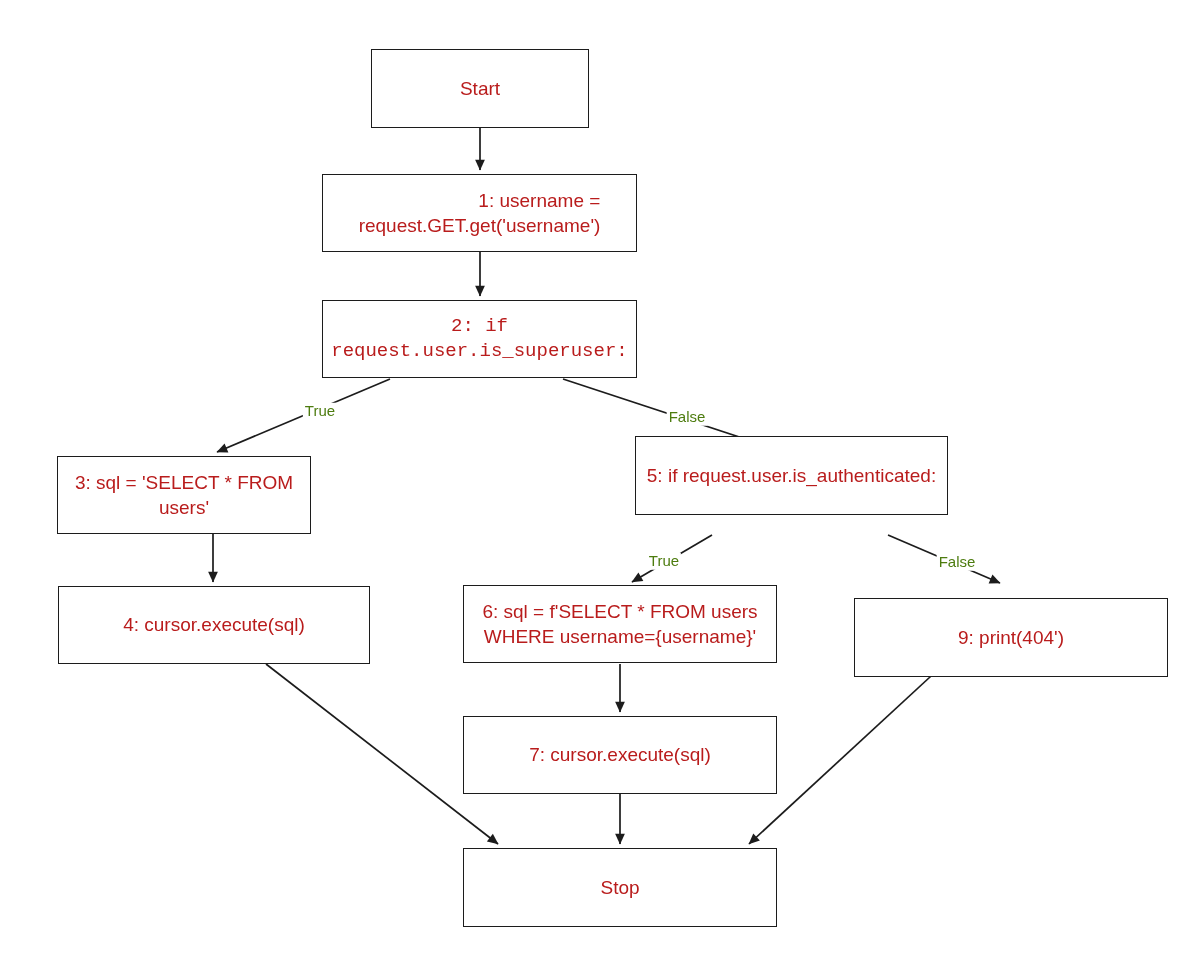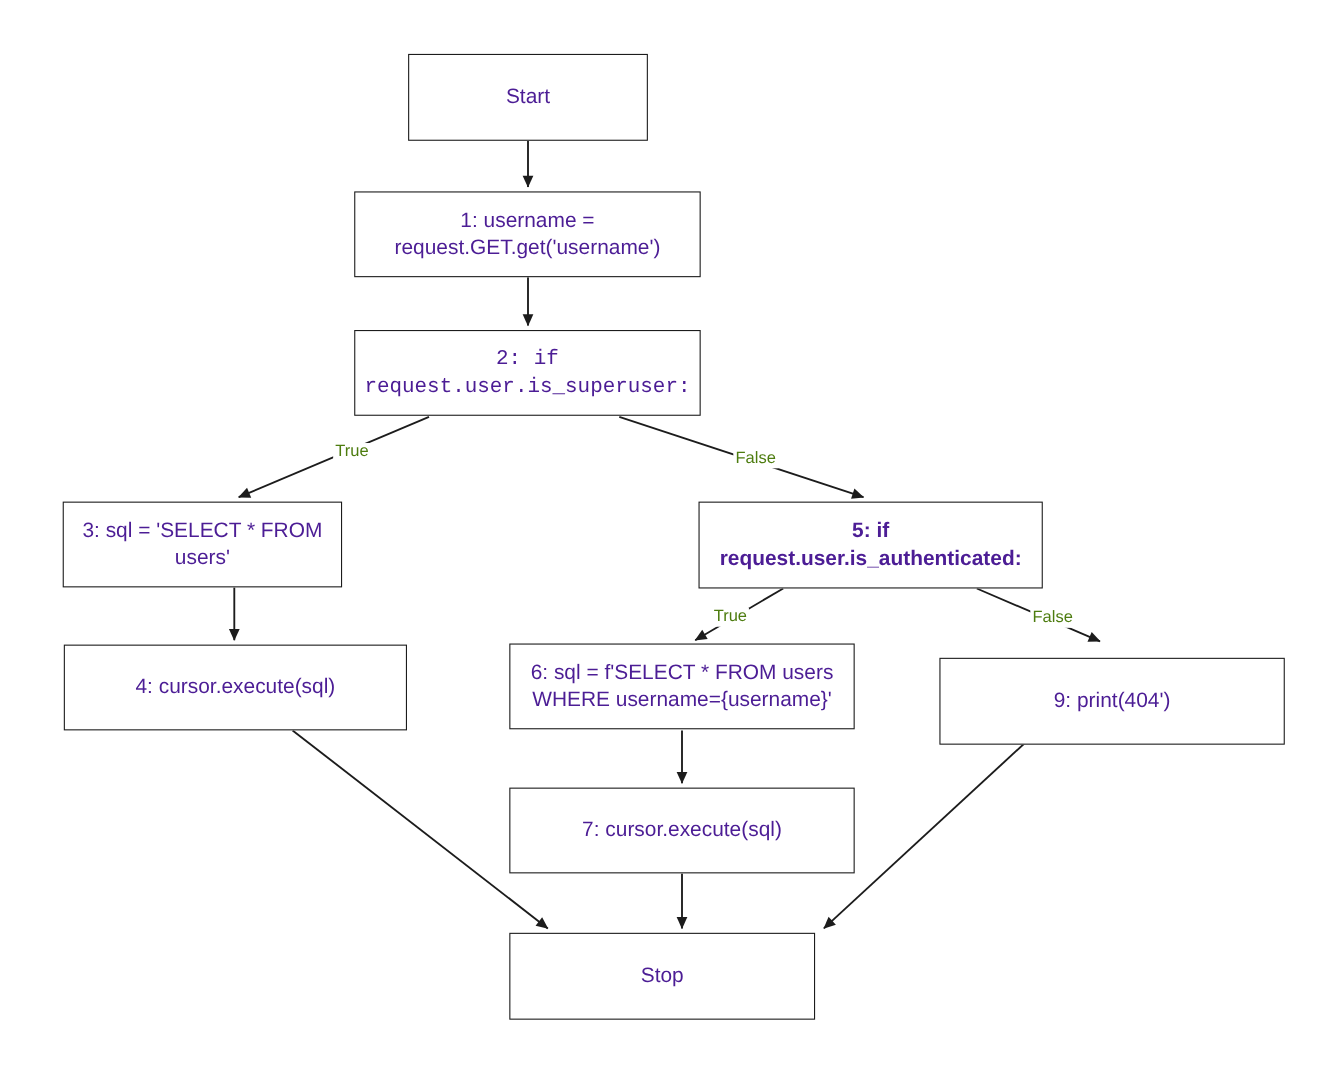--- a/index.html
+++ b/index.html
@@ -28,48 +28,48 @@
   }
   .node {
     position: absolute;
     box-sizing: border-box;
     border: 1.8px solid #1c1c1c;
     background: #ffffff;
     display: flex;
     align-items: center;
     justify-content: center;
     text-align: center;
-    color: #4c1d95;
+    color: #b91c1c;
     font-size: 19px;
     line-height: 1.32;
   }
   .node .node-label {
     white-space: pre-line;
     padding: 0 6px;
   }
   .edge-label {
     position: absolute;
     transform: translate(-50%, -50%);
     background: #ffffff;
     color: #4d7c0f;
     font-size: 15px;
     line-height: 1.1;
     padding: 0 2px;
   }
   
   #node-start { left: 371px; top:  49px; width: 218px; height: 79px; }
-  #node-n1    { left: 322px; top: 174px; width: 315px; height: 78px; }
+  #node-n1    { left: 322px; top: 174px; width: 315px; height: 78px; text-align: right; }
   #node-n2    { left: 322px; top: 300px; width: 315px; height: 78px; font-family: Liberation Mono, monospace; }
   #node-n3    { left:  57px; top: 456px; width: 254px; height: 78px; }
   #node-n4    { left:  58px; top: 586px; width: 312px; height: 78px; }
-  #node-n5    { left: 635px; top: 456px; width: 313px; height: 79px; font-weight: bold; }
+  #node-n5    { left: 635px; top: 436px; width: 313px; height: 79px; }
   #node-n6    { left: 463px; top: 585px; width: 314px; height: 78px; }
   #node-n7    { left: 463px; top: 716px; width: 314px; height: 78px; }
   #node-n9    { left: 854px; top: 598px; width: 314px; height: 79px; }
-  #node-stop  { left: 463px; top: 848px; width: 278px; height: 79px; align-items: center; }
+  #node-stop  { left: 463px; top: 848px; width: 314px; height: 79px; align-items: center; }
   
   #elabel-n2-true  { left: 320px; top: 411px; }
   #elabel-n2-false { left: 687px; top: 417px; }
   #elabel-n5-true  { left: 664px; top: 561px; }
   #elabel-n5-false { left: 957px; top: 562px; }
 </style>
 </head>
 <body>
 
 <div class="canvas">

